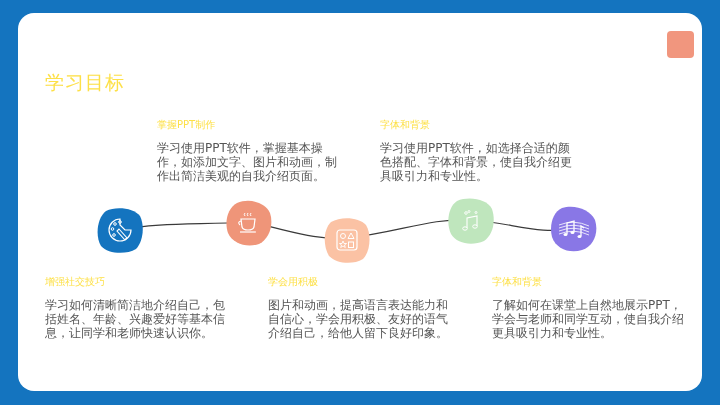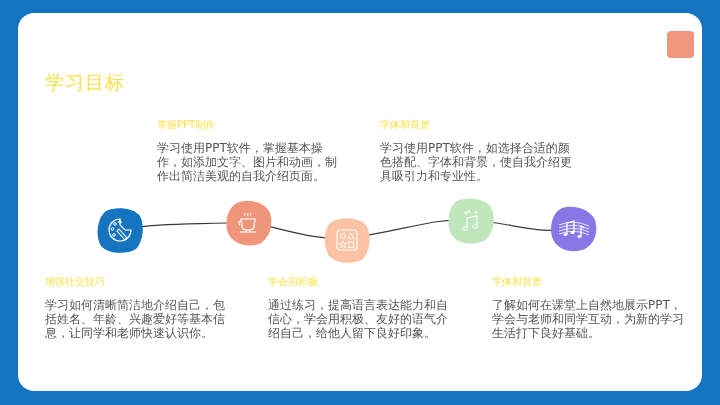--- a/index.html
+++ b/index.html
@@ -117,16 +117,16 @@
 <div class="item-title" style="left:157px;top:118px;">掌握PPT制作</div>
 <div class="item-desc" style="left:157px;top:141px;width:182px;">学习使用PPT软件，掌握基本操作，如添加文字、图片和动画，制作出简洁美观的自我介绍页面。</div>
 
 <div class="item-title" style="left:380px;top:118px;">字体和背景</div>
 <div class="item-desc" style="left:380px;top:141px;width:192px;">学习使用PPT软件，如选择合适的颜色搭配、字体和背景，使自我介绍更具吸引力和专业性。</div>
 
 <div class="item-title" style="left:45px;top:275px;">增强社交技巧</div>
 <div class="item-desc" style="left:45px;top:298px;width:182px;">学习如何清晰简洁地介绍自己，包括姓名、年龄、兴趣爱好等基本信息，让同学和老师快速认识你。</div>
 
 <div class="item-title" style="left:268px;top:275px;">学会用积极</div>
-<div class="item-desc" style="left:268px;top:298px;width:182px;">通过练习，提高语言表达能力和自信心，学会用积极、友好的语气介绍自己，给他人留下良好印象。</div>
+<div class="item-desc" style="left:268px;top:298px;width:182px;">图片和动画，提高语言表达能力和自信心，学会用积极、友好的语气介绍自己，给他人留下良好印象。</div>
 
 <div class="item-title" style="left:492px;top:275px;">字体和背景</div>
-<div class="item-desc" style="left:492px;top:298px;width:194px;">了解如何在课堂上自然地展示PPT，学会与老师和同学互动，为新的学习生活打下良好基础。</div>
+<div class="item-desc" style="left:492px;top:298px;width:194px;">了解如何在课堂上自然地展示PPT，学会与老师和同学互动，使自我介绍更具吸引力和专业性。</div>
 
 </body></html>

